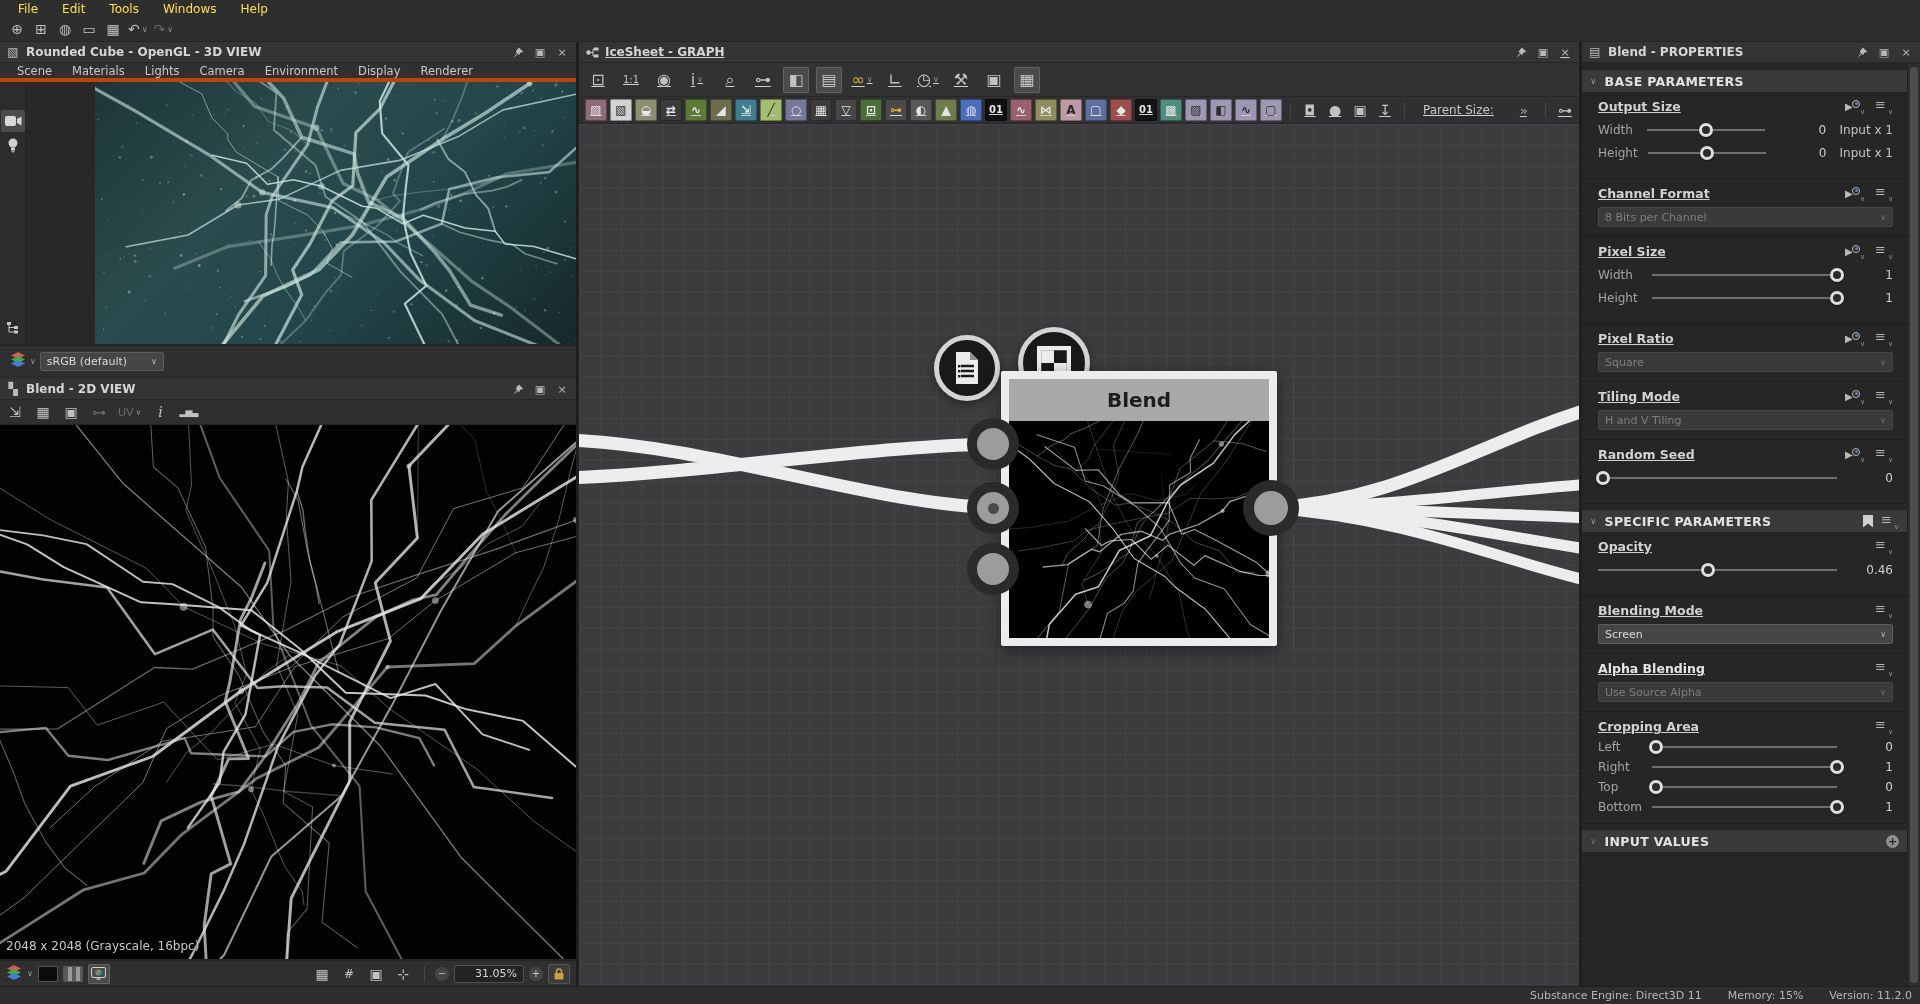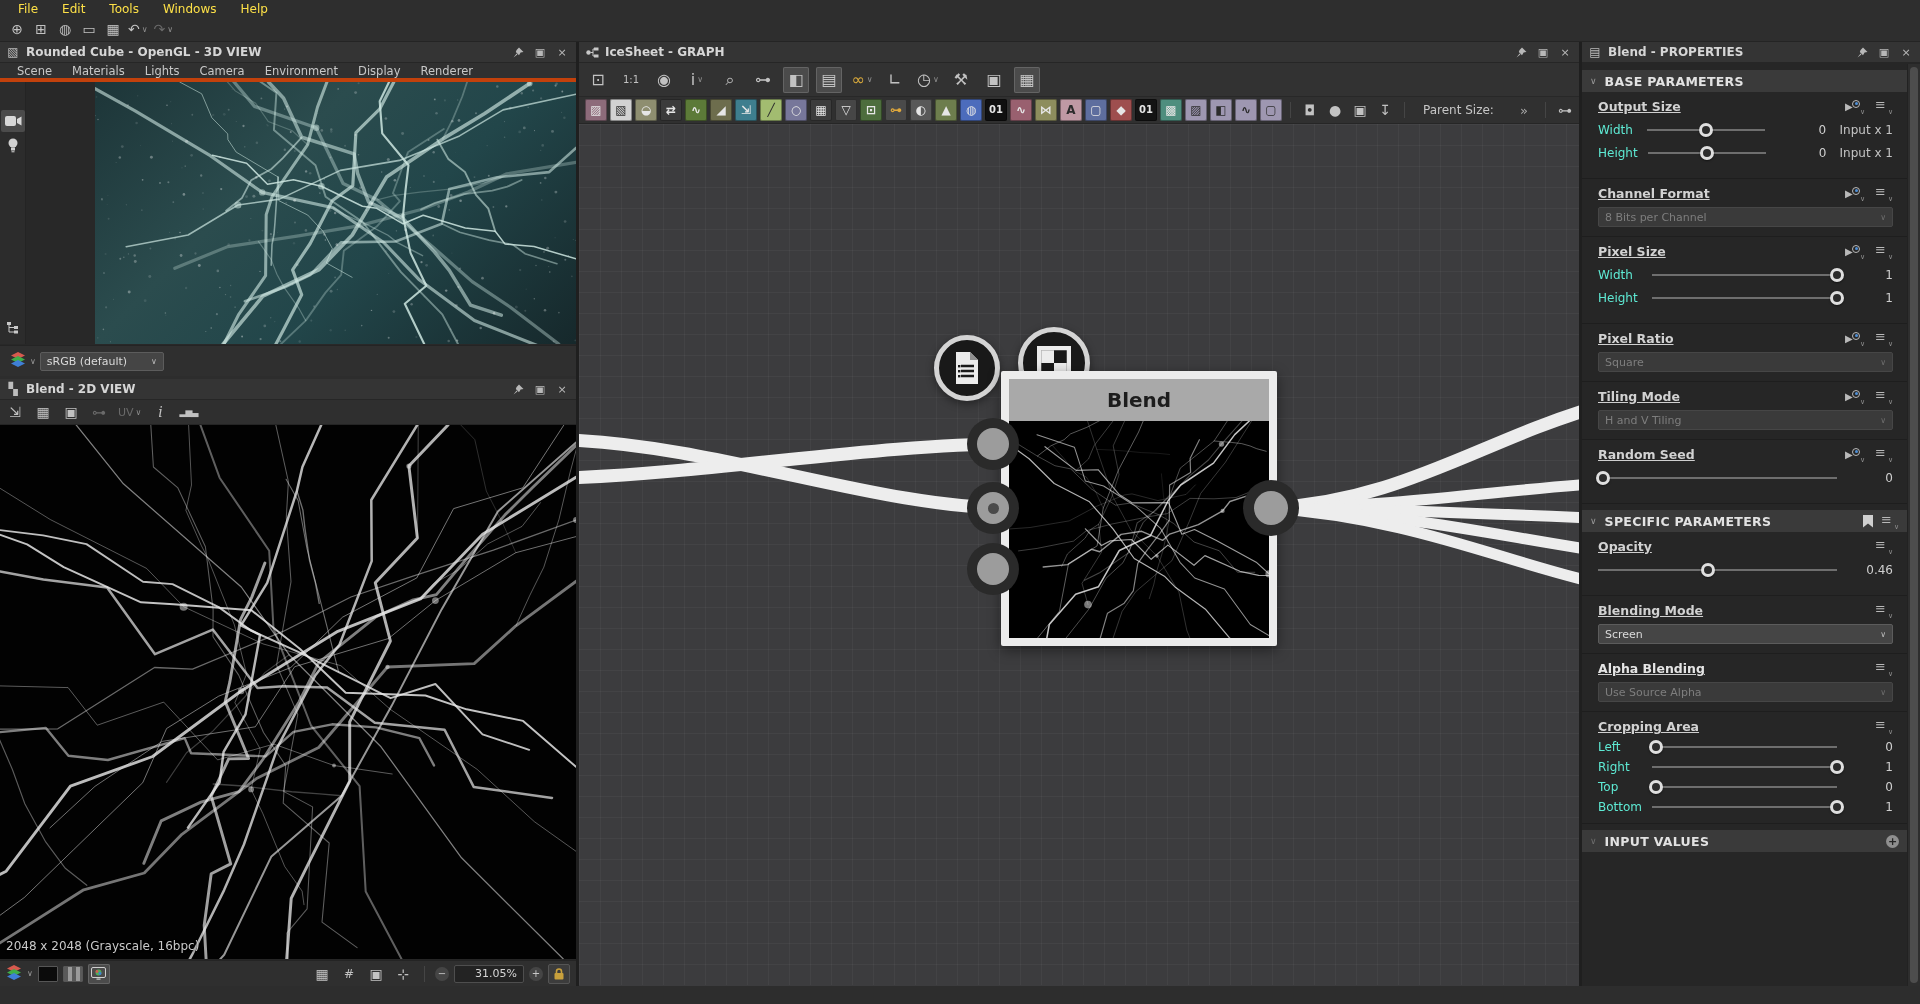--- a/index.html
+++ b/index.html
@@ -49,21 +49,21 @@
   .v2d-info { position:absolute; left:6px; bottom:6px; color:#c9c9c9; font-size:12px; text-shadow:0 1px 2px #000; }
   .v2d-bottom { position:absolute; left:0; bottom:0; width:100%; height:26px; background:#2f2f2f; border-top:1px solid #242424; display:flex; align-items:center; padding:0 6px; gap:5px; }
   .swatch { width:20px; height:16px; border:1px solid #565656; border-radius:1px; }
   .sw-black { background:#0b0b0b; }
   .sw-bars { background:repeating-linear-gradient(90deg,#5a5a5a 0 4px,#9a9a9a 4px 8px); }
   .zoombox { width:70px; height:18px; background:#232323; border:1px solid #4e4e4e; border-radius:2px; color:#d6d6d6; font-size:11px; display:flex; align-items:center; justify-content:flex-end; padding-right:6px; }
   .roundbtn { width:14px; height:14px; border-radius:50%; background:#454545; color:#c8c8c8; font-size:10px; display:flex; align-items:center; justify-content:center; }
   .lockbtn { width:22px; height:20px; background:#3c3c3c; border:1px solid #555; border-radius:2px; display:flex; align-items:center; justify-content:center; }
 
   
-  .graph { position:absolute; left:579px; top:42px; width:1000px; height:944px; background:#3c3c3e; }
+  .graph { position:absolute; left:579px; top:42px; width:1000px; height:944px; background:#3c3c3e;text-decoration:underline; }
   .graph .panel-h { background:#343434; }
   .g-tools1 { height:34px; background:#323232; border-bottom:1px solid #282828; display:flex; align-items:center; padding-left:6px; gap:7px; }
   .g-tools1 .tbtn { min-width:26px; height:26px; font-size:16px; }
   .g-tools2 { height:27px; background:#303030; border-bottom:1px solid #262626; display:flex; align-items:center; padding-left:6px; gap:3px; }
   .ntile { width:22px; height:22px; min-width:22px; font-size:12px; font-weight:bold; border-radius:2px; box-shadow:inset 0 0 0 1px rgba(0,0,0,.35); }
   .g-canvas { position:relative; width:1000px; height:861px; overflow:hidden;
     background-image:linear-gradient(rgba(255,255,255,.035) 1px, transparent 1px),linear-gradient(90deg, rgba(255,255,255,.035) 1px, transparent 1px);
     background-size:21px 21px; background-color:#3c3c3e; }
   .g-canvas > svg.wires { position:absolute; inset:0; }
   .node-frame { position:absolute; left:422px; top:247px; width:276px; height:275px; background:#ececec; border-radius:2px; box-shadow:0 4px 14px rgba(0,0,0,.45); }
@@ -93,21 +93,21 @@
   .g-head .glabel.dim { color:#e5e5e5; }
   .fxico { position:relative; width:20px; height:14px; color:#b9b9b9; font-size:10px; }
   .fxico .tri { position:absolute; left:0; top:1px; }
   .fxico .cir { position:absolute; left:7px; top:0; width:8px; height:8px; border:1.5px solid #b9b9b9; border-radius:50%; }
   .fxico .cir::after { content:""; position:absolute; left:1.5px; top:1.5px; width:3px; height:3px; border-radius:50%; background:#4f8fd6; }
   .fxico .vv { position:absolute; right:0; bottom:-2px; font-size:7px; color:#8f8f8f; }
   .menuico { position:relative; width:18px; height:13px; }
   .menuico::before { content:"≡"; position:absolute; left:0; top:-3px; font-size:13px; color:#b9b9b9; }
   .menuico::after { content:"∨"; position:absolute; right:0; bottom:-3px; font-size:7px; color:#8f8f8f; }
   .prow { display:flex; align-items:center; gap:10px; margin:9px 0; }
-  .prow .plabel { width:44px; color:#5eead4; font-size:12px; }
+  .prow .plabel { width:44px; color:#a3a3a3; font-size:12px; }
   .slider { position:relative; height:2px; background:#6e6e6e; flex:1; }
   .slider .handle { position:absolute; top:-6px; left:calc(var(--pos,0%) - 7px); width:14px; height:14px; border-radius:50%; border:3px solid #dedede; background:#2b2b2b; box-shadow:0 1px 2px rgba(0,0,0,.5); }
   .slider.s-short { flex:none; width:118px; }
   .pval { width:46px; text-align:right; color:#cfcfcf; font-size:12px; }
   .pextra { width:64px; text-align:right; color:#c4c4c4; font-size:12px; }
   .group .dropdown { height:20px; margin-top:2px; }
   .plus-circle { width:13px; height:13px; border-radius:50%; background:#8f8f8f; color:#262626; font-size:11px; font-weight:bold; display:flex; align-items:center; justify-content:center; }
   .bookmarkico { width:10px; height:13px; background:#cfcfcf; clip-path:polygon(0 0,100% 0,100% 100%,50% 70%,0 100%); }
 
   
@@ -1134,14 +1134,19 @@
 
     </div>
     <div class="props-scroll">
         <div class="thumb"></div>
       </div>
   </div>
 
   <div class="split-v" style="left:576px"></div>
   <div class="split-v" style="left:1579px"></div>
 
+  <div class="statusbar">
+    <span>Substance Engine: Direct3D 11</span>
+    <span>Memory: 15%</span>
+    <span>Version: 11.2.0</span>
+  </div>
 
 </div>
 
 </body></html>

